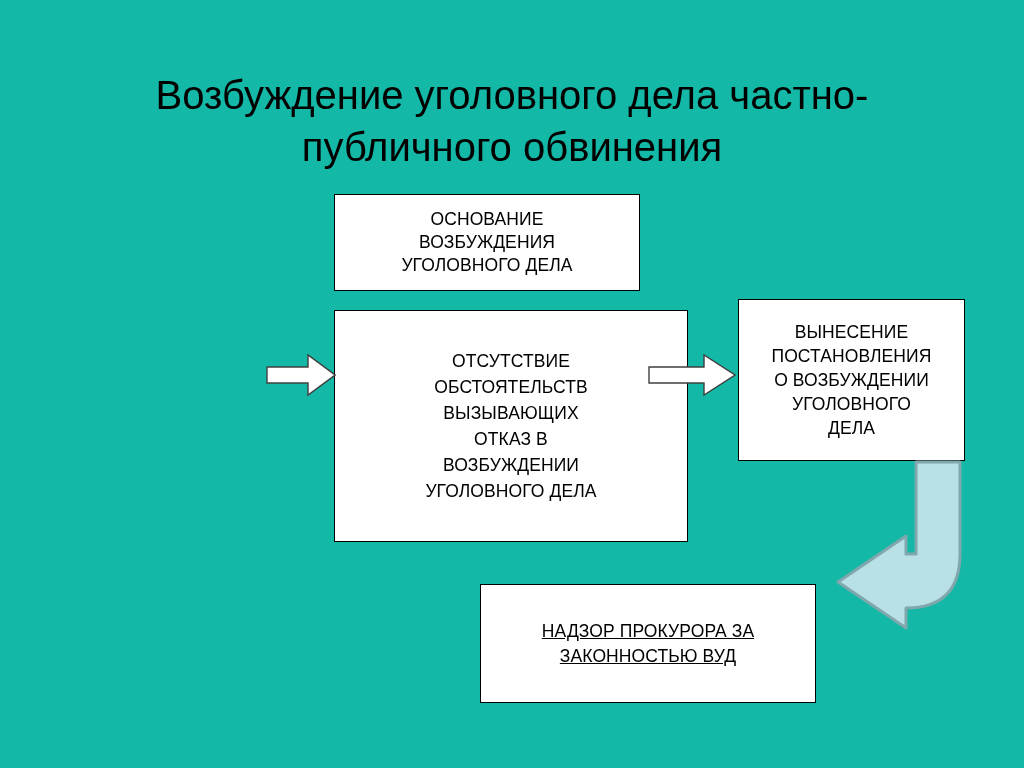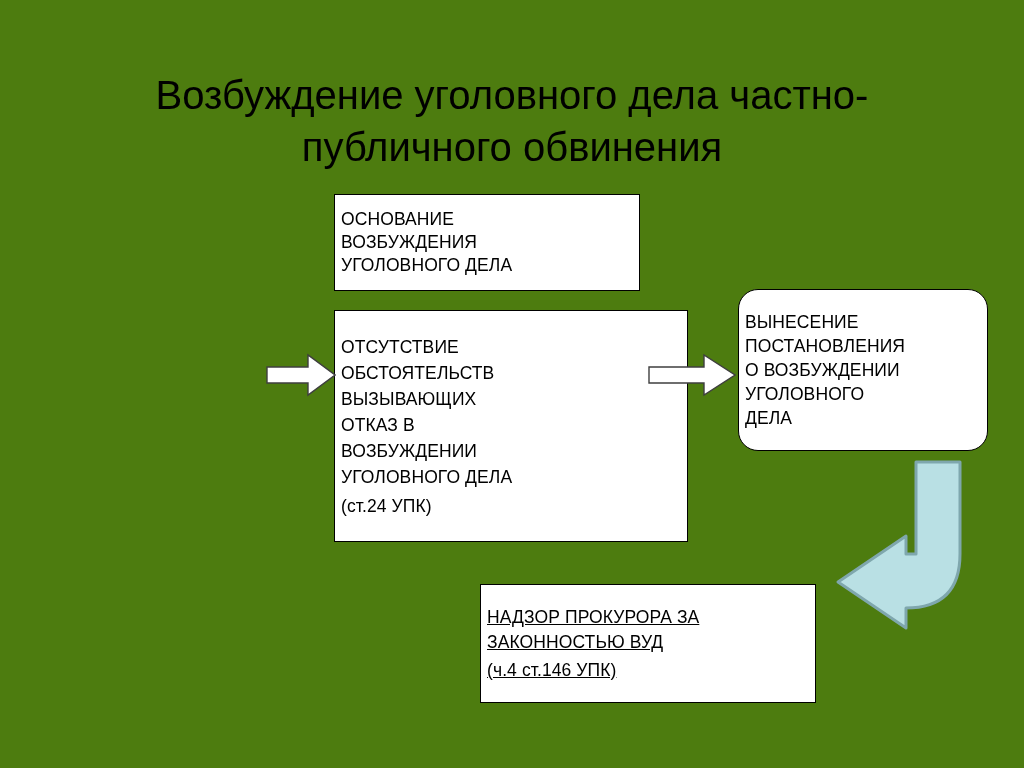--- a/index.html
+++ b/index.html
@@ -16,21 +16,21 @@
     font-family: "Liberation Sans", "DejaVu Sans", sans-serif;
     color: #000000;
     -webkit-font-smoothing: antialiased;
   }
 
   #slide {
     position: absolute;
     inset: 0;
     width: 1024px;
     height: 768px;
-    background: #4d7c0f;
+    background: #14b8a6;
   }
 
   
   .slide-title {
     position: absolute;
     left: 60px;
     top: 42px;
     width: 904px;
     text-align: center;
     font-size: 40px;
@@ -44,21 +44,21 @@
   
   .node {
     position: absolute;
     box-sizing: border-box;
     background: #ffffff;
     border: 1.6px solid #000000;
     display: flex;
     flex-direction: column;
     align-items: center;
     justify-content: center;
-    text-align: left;
+    text-align: center;
     padding: 12px 6px;
   }
   .node .line {
     display: block;
     width: 100%;
     font-size: 17.5px;
     line-height: 23px;
     letter-spacing: 0.1px;
     white-space: pre-line;
   }
@@ -67,21 +67,21 @@
   }
   .node .line.mixed {
     font-size: 18px;
     margin-top: 3px;
   }
 
   
   #node-reason   { left: 17px;  top: 309px; width: 249px; height: 118px; }
   #node-basis    { left: 334px; top: 194px; width: 306px; height: 97px;  }
   #node-absence  { left: 334px; top: 310px; width: 354px; height: 232px; }
-  #node-decision { left: 738px; top: 289px; width: 250px; height: 162px; border-radius: 20px; }
+  #node-decision { left: 738px; top: 299px; width: 227px; height: 162px; }
   #node-oversight{ left: 480px; top: 584px; width: 336px; height: 119px; text-decoration: underline; }
 
   #node-reason .line { font-size: 17px; line-height: 22px; }
   #node-absence .line { font-size: 17.5px; line-height: 26px; }
   #node-decision .line { font-size: 17.5px; line-height: 24px; }
   #node-oversight .line { font-size: 17.5px; line-height: 25px; }
 
   
   .block-arrow {
     position: absolute;
@@ -127,35 +127,33 @@
   </div>
 
 
   <div class="node" id="node-absence">
     <span class="line">ОТСУТСТВИЕ
 ОБСТОЯТЕЛЬСТВ
 ВЫЗЫВАЮЩИХ
 ОТКАЗ В
 ВОЗБУЖДЕНИИ
 УГОЛОВНОГО ДЕЛА</span>
-    <span class="line mixed">(ст.24 УПК)</span>
   </div>
 
   <div class="node" id="node-decision">
     <span class="line">ВЫНЕСЕНИЕ
 ПОСТАНОВЛЕНИЯ
 О ВОЗБУЖДЕНИИ
 УГОЛОВНОГО
 ДЕЛА</span>
   </div>
 
   <div class="node" id="node-oversight">
     <span class="line">НАДЗОР ПРОКУРОРА ЗА
 ЗАКОННОСТЬЮ ВУД</span>
-    <span class="line mixed">(ч.4 ст.146 УПК)</span>
   </div>
 
   <svg class="block-arrow" id="arrow-reason-to-absence" viewBox="0 0 70 46" preserveAspectRatio="none">
     <polygon points="1,15 42,15 42,3 69,23 42,43 42,31 1,31"></polygon>
   </svg>
 
   <svg class="block-arrow" id="arrow-absence-to-decision" viewBox="0 0 88 46" preserveAspectRatio="none">
     <polygon points="1,15 56,15 56,3 87,23 56,43 56,31 1,31"></polygon>
   </svg>
 

